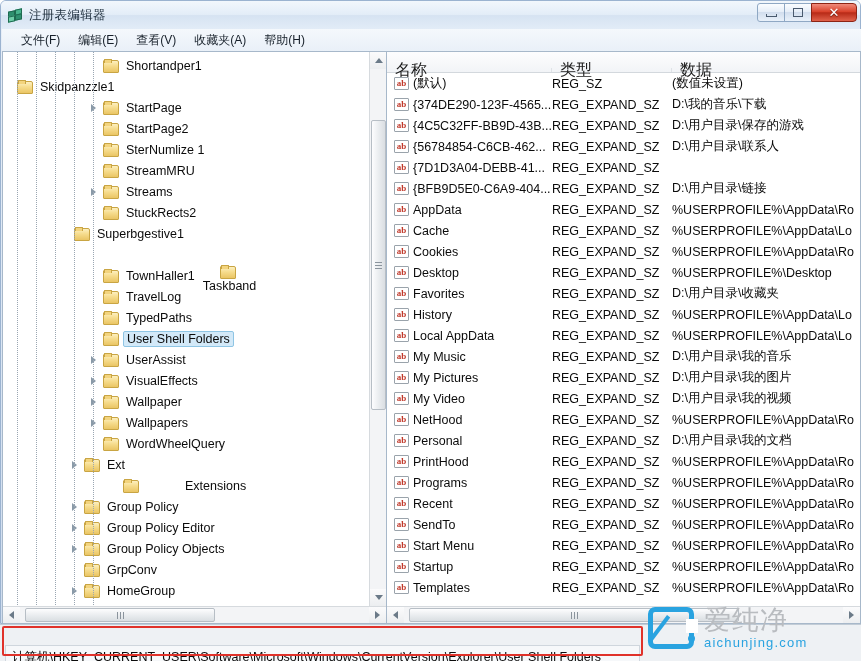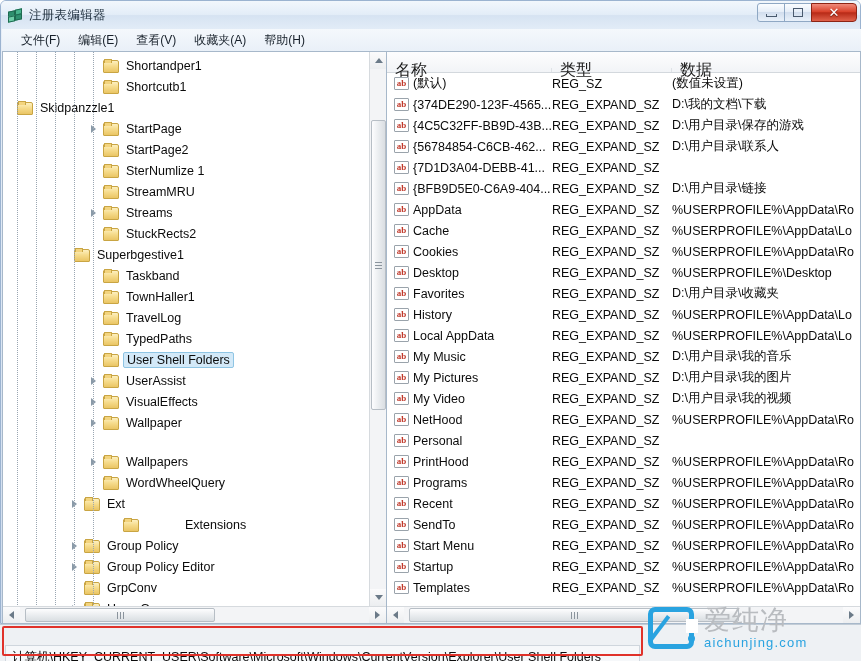--- a/index.html
+++ b/index.html
@@ -445,25 +445,20 @@
 
     <div class="panes">
 
       <div class="pane tree-pane">
         <div class="tree-scroll" id="tree">
             <div class="tree-row" style="padding-left: 86px;">
               <div class="twisty"></div>
               <div class="folder"></div>
               <span class="tree-label">Shortandper1</span>
             </div>
-            <div class="tree-row" style="padding-left: 86px;">
-              <div class="twisty"></div>
-              <div class="folder"></div>
-              <span class="tree-label">Shortcutb1</span>
-            </div>
             <div class="tree-row" style="">
               <div class="twisty"></div>
               <div class="folder"></div>
               <span class="tree-label">Skidpanzzle1</span>
             </div>
             <div class="tree-row" style="padding-left: 86px;">
               <div class="twisty has"></div>
               <div class="folder"></div>
               <span class="tree-label">StartPage</span>
             </div>
@@ -490,21 +485,21 @@
             <div class="tree-row" style="padding-left: 86px;">
               <div class="twisty"></div>
               <div class="folder"></div>
               <span class="tree-label">StuckRects2</span>
             </div>
             <div class="tree-row" style="padding-left: 57px;">
               <div class="twisty"></div>
               <div class="folder"></div>
               <span class="tree-label">Superbgestive1</span>
             </div>
-            <div class="tree-row" style="padding-left: 86px;">
+            <div class="tree-row" style="padding-left: 86px; flex-direction: column;">
               <div class="twisty"></div>
               <div class="folder"></div>
               <span class="tree-label">Taskband</span>
             </div>
             <div class="tree-row" style="padding-left: 86px;">
               <div class="twisty"></div>
               <div class="folder"></div>
               <span class="tree-label">TownHaller1</span>
             </div>
             <div class="tree-row" style="padding-left: 86px;">
@@ -530,21 +525,21 @@
             <div class="tree-row" style="padding-left: 86px;">
               <div class="twisty has"></div>
               <div class="folder"></div>
               <span class="tree-label">VisualEffects</span>
             </div>
             <div class="tree-row" style="padding-left: 86px;">
               <div class="twisty has"></div>
               <div class="folder"></div>
               <span class="tree-label">Wallpaper</span>
             </div>
-            <div class="tree-row" style="padding-left: 86px; margin-top: 18px;">
+            <div class="tree-row" style="padding-left: 86px;">
               <div class="twisty has"></div>
               <div class="folder"></div>
               <span class="tree-label">Wallpapers</span>
             </div>
             <div class="tree-row" style="padding-left: 86px;">
               <div class="twisty"></div>
               <div class="folder"></div>
               <span class="tree-label">WordWheelQuery</span>
             </div>
             <div class="tree-row" style="padding-left: 67px;">
@@ -559,20 +554,25 @@
             </div>
             <div class="tree-row" style="padding-left: 67px; text-align: right;">
               <div class="twisty has"></div>
               <div class="folder"></div>
               <span class="tree-label">Group Policy</span>
             </div>
             <div class="tree-row" style="padding-left: 67px;">
               <div class="twisty has"></div>
               <div class="folder"></div>
               <span class="tree-label">Group Policy Editor</span>
+            </div>
+            <div class="tree-row" style="padding-left: 67px;">
+              <div class="twisty has"></div>
+              <div class="folder"></div>
+              <span class="tree-label">Group Policy Objects</span>
             </div>
             <div class="tree-row" style="padding-left: 67px;">
               <div class="twisty"></div>
               <div class="folder"></div>
               <span class="tree-label">GrpConv</span>
             </div>
             <div class="tree-row" style="padding-left: 67px;">
               <div class="twisty has"></div>
               <div class="folder"></div>
               <span class="tree-label">HomeGroup</span>
@@ -624,21 +624,21 @@
               </div>
               <div class="cell cell-type">REG_SZ</div>
               <div class="cell cell-data">(数值未设置)</div>
             </div>
             <div class="list-row">
               <div class="cell cell-name">
                 <span class="ab-icon">ab</span>
                 <span>{374DE290-123F-4565...</span>
               </div>
               <div class="cell cell-type">REG_EXPAND_SZ</div>
-              <div class="cell cell-data">D:\我的文档\下载</div>
+              <div class="cell cell-data">D:\我的音乐\下载</div>
             </div>
             <div class="list-row">
               <div class="cell cell-name">
                 <span class="ab-icon">ab</span>
                 <span>{4C5C32FF-BB9D-43B...</span>
               </div>
               <div class="cell cell-type">REG_EXPAND_SZ</div>
               <div class="cell cell-data">D:\用户目录\保存的游戏</div>
             </div>
             <div class="list-row">
@@ -751,20 +751,21 @@
               </div>
               <div class="cell cell-type">REG_EXPAND_SZ</div>
               <div class="cell cell-data">%USERPROFILE%\AppData\Ro</div>
             </div>
             <div class="list-row">
               <div class="cell cell-name">
                 <span class="ab-icon">ab</span>
                 <span>Personal</span>
               </div>
               <div class="cell cell-type">REG_EXPAND_SZ</div>
+              <div class="cell cell-data">D:\用户目录\我的文档</div>
             </div>
             <div class="list-row">
               <div class="cell cell-name">
                 <span class="ab-icon">ab</span>
                 <span>PrintHood</span>
               </div>
               <div class="cell cell-type">REG_EXPAND_SZ</div>
               <div class="cell cell-data">%USERPROFILE%\AppData\Ro</div>
             </div>
             <div class="list-row">

